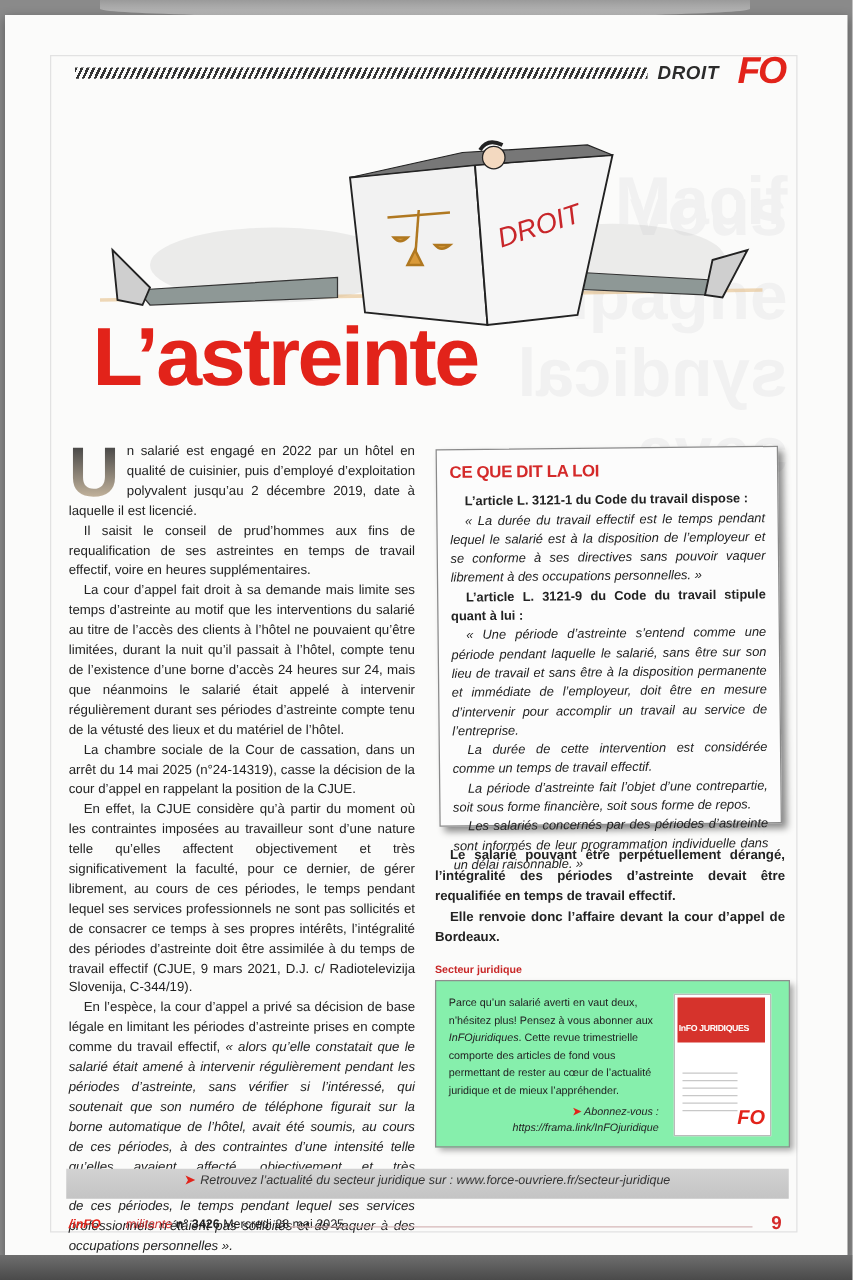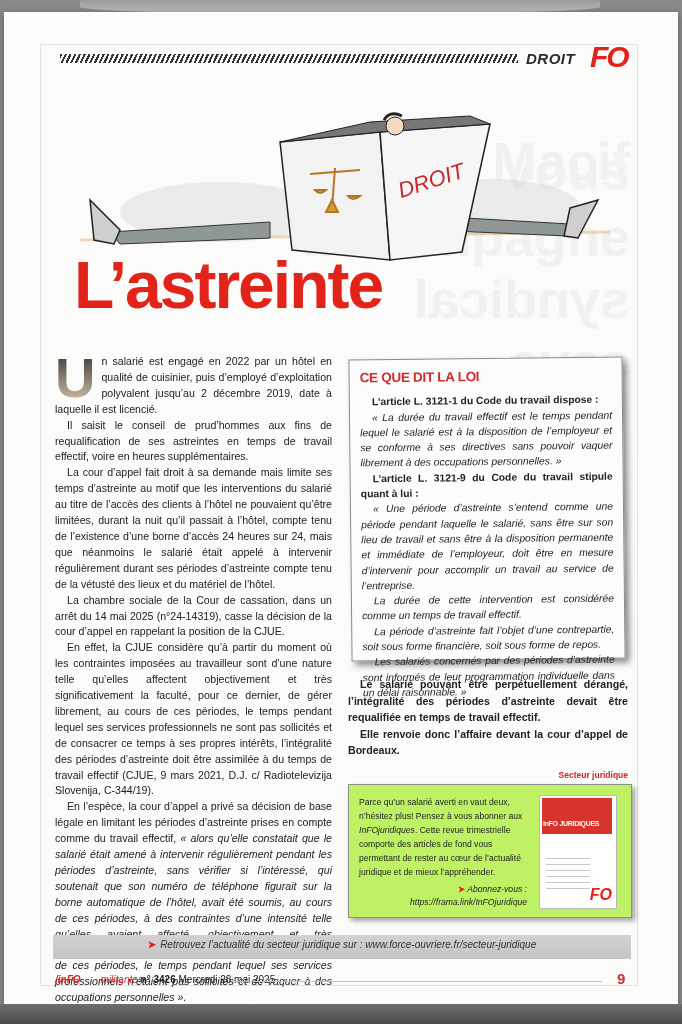--- a/index.html
+++ b/index.html
@@ -73,25 +73,25 @@
   .lawbox h3 { margin: 0 0 9px 0; font-size: 13.5px; color: #d42a2a; font-weight: bold; letter-spacing: -0.3px; }
   .lawbox p { margin: 0; text-indent: 12px; }
   .lawbox .b { font-weight: bold; }
   .lawbox .i { font-style: italic; }
   
   .col-right {
     position: absolute; left: 348px; top: 676px; width: 280px;
     font-size: 10.6px; line-height: 16.5px; color: #222; text-align: justify;
   }
   .col-right p { margin: 0; text-indent: 12px; font-weight: bold; }
-  .signature { text-align: right; font-weight: bold; font-size: 8.5px; color: #c82828; margin-top: 8px; }
+  .signature { text-align: left; font-weight: bold; font-size: 8.5px; color: #c82828; margin-top: 8px; }
   
   .promo {
     position: absolute; left: 348px; top: 784px; width: 282px; height: 132px;
-    border: 1px solid #8e8e8e; background: #bef264;
+    border: 1px solid #8e8e8e; background: #86efac;
     box-shadow: 3px 3px 5px rgba(0,0,0,0.35);
   }
   .promo-text {
     position: absolute; left: 10px; top: 10px; width: 172px;
     font-size: 8.6px; line-height: 14px; color: #222;
   }
   .promo-cta { position: absolute; right: 104px; top: 98px; text-align: right; font-size: 8.6px; line-height: 13px; font-style: italic; color: #222; }
   .promo-cta .arrow { color: #e2231a; font-style: normal; font-weight: bold; }
   .cover {
     position: absolute; left: 190px; top: 10px; width: 76px; height: 112px;

